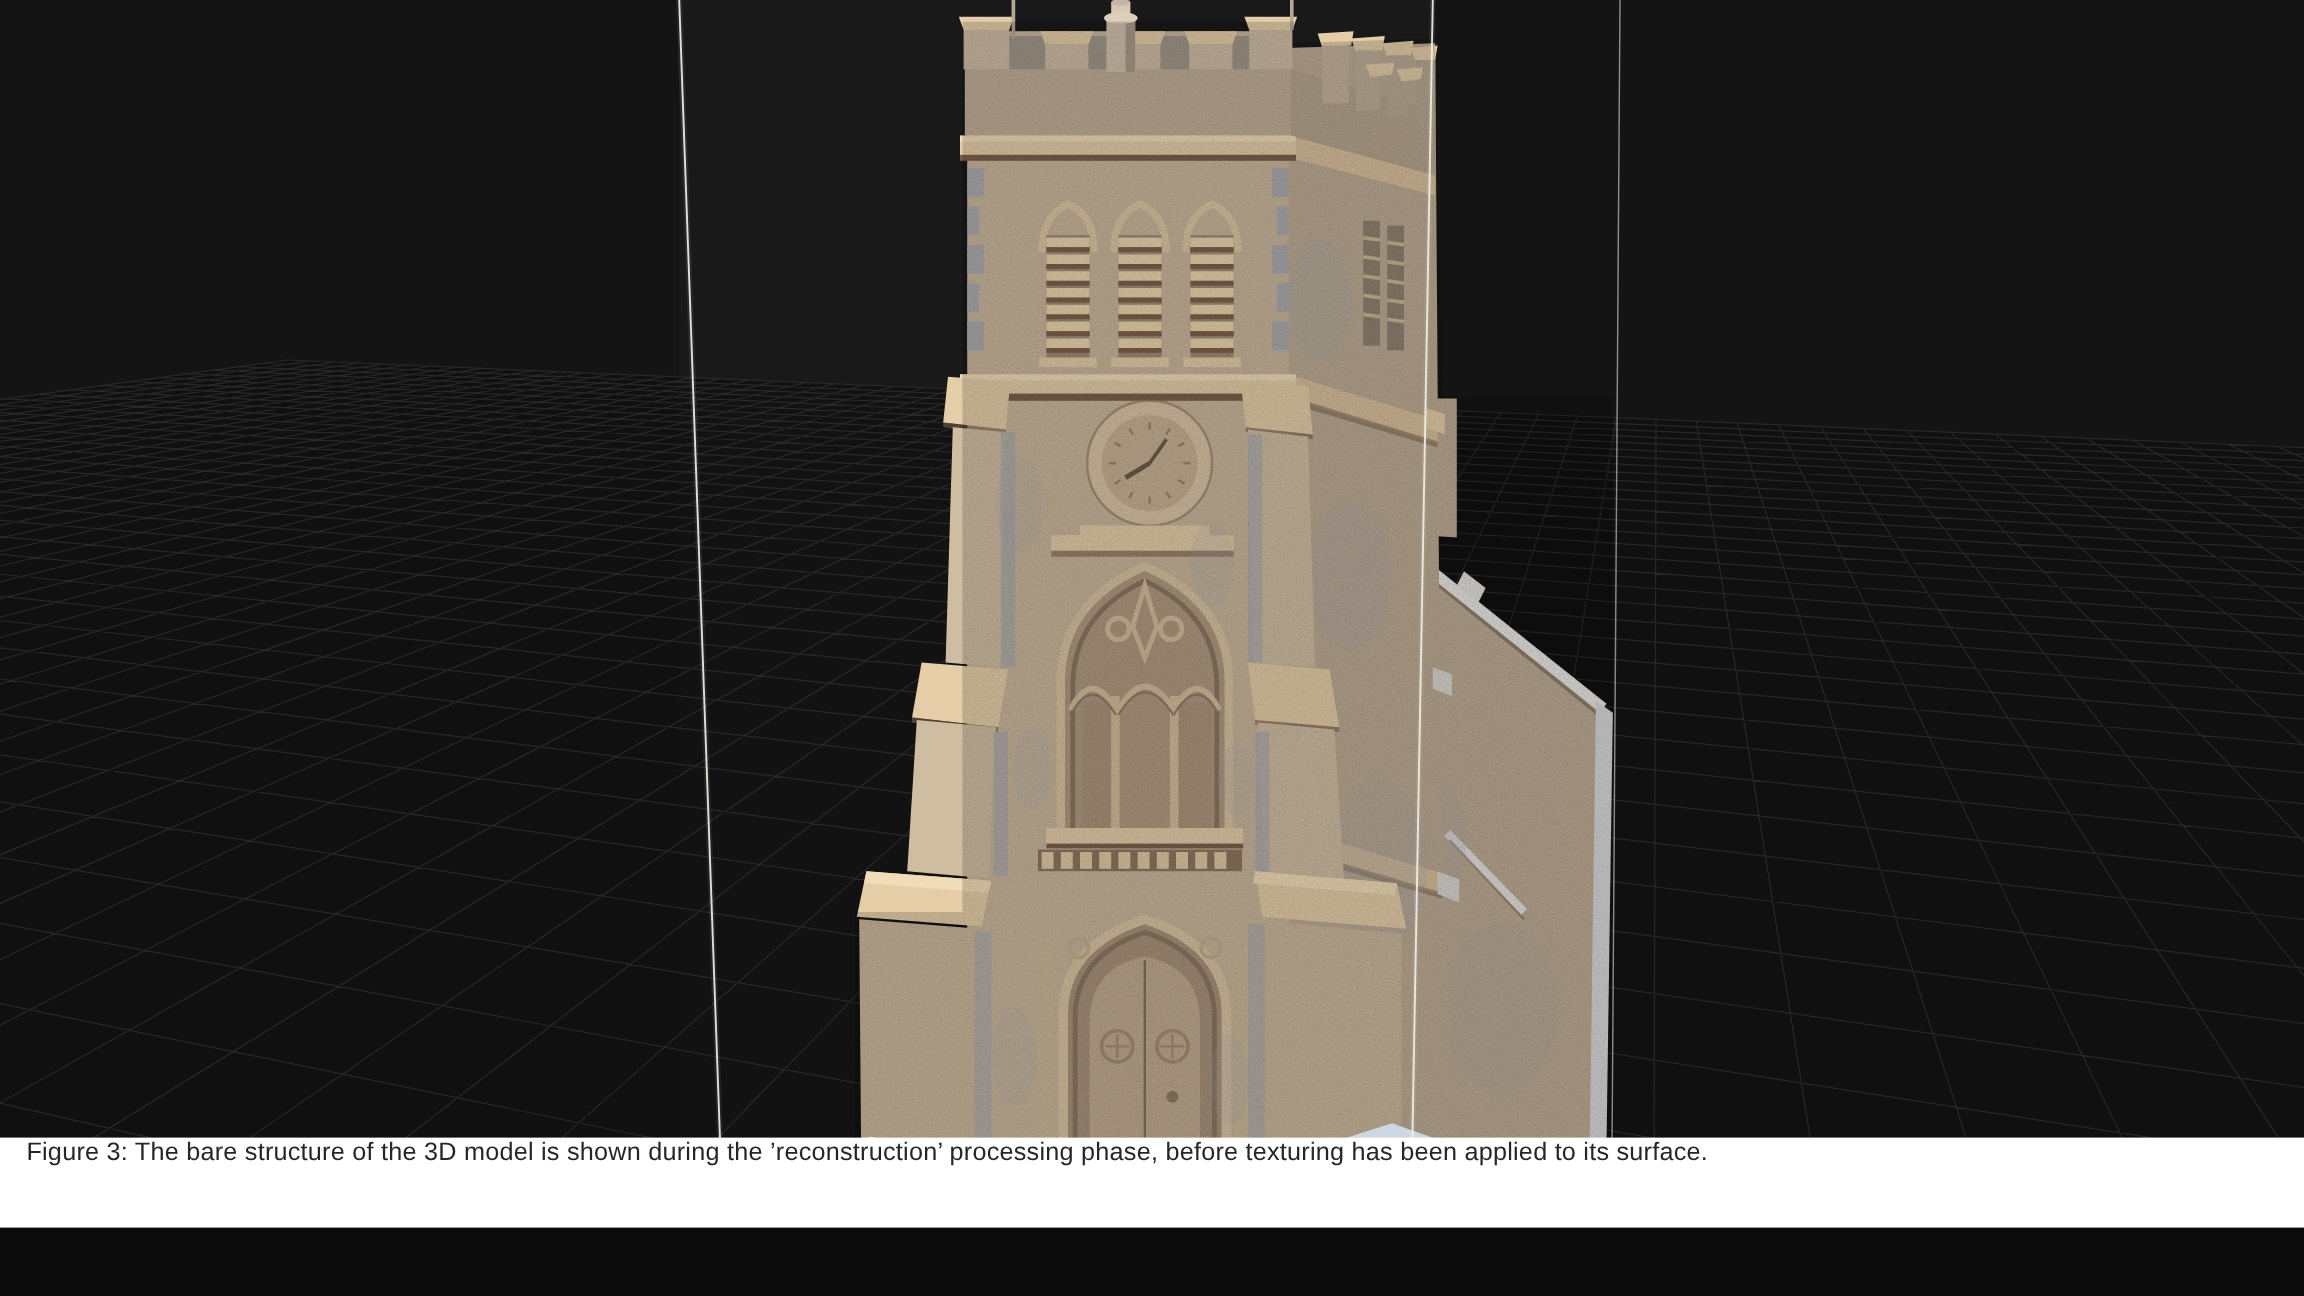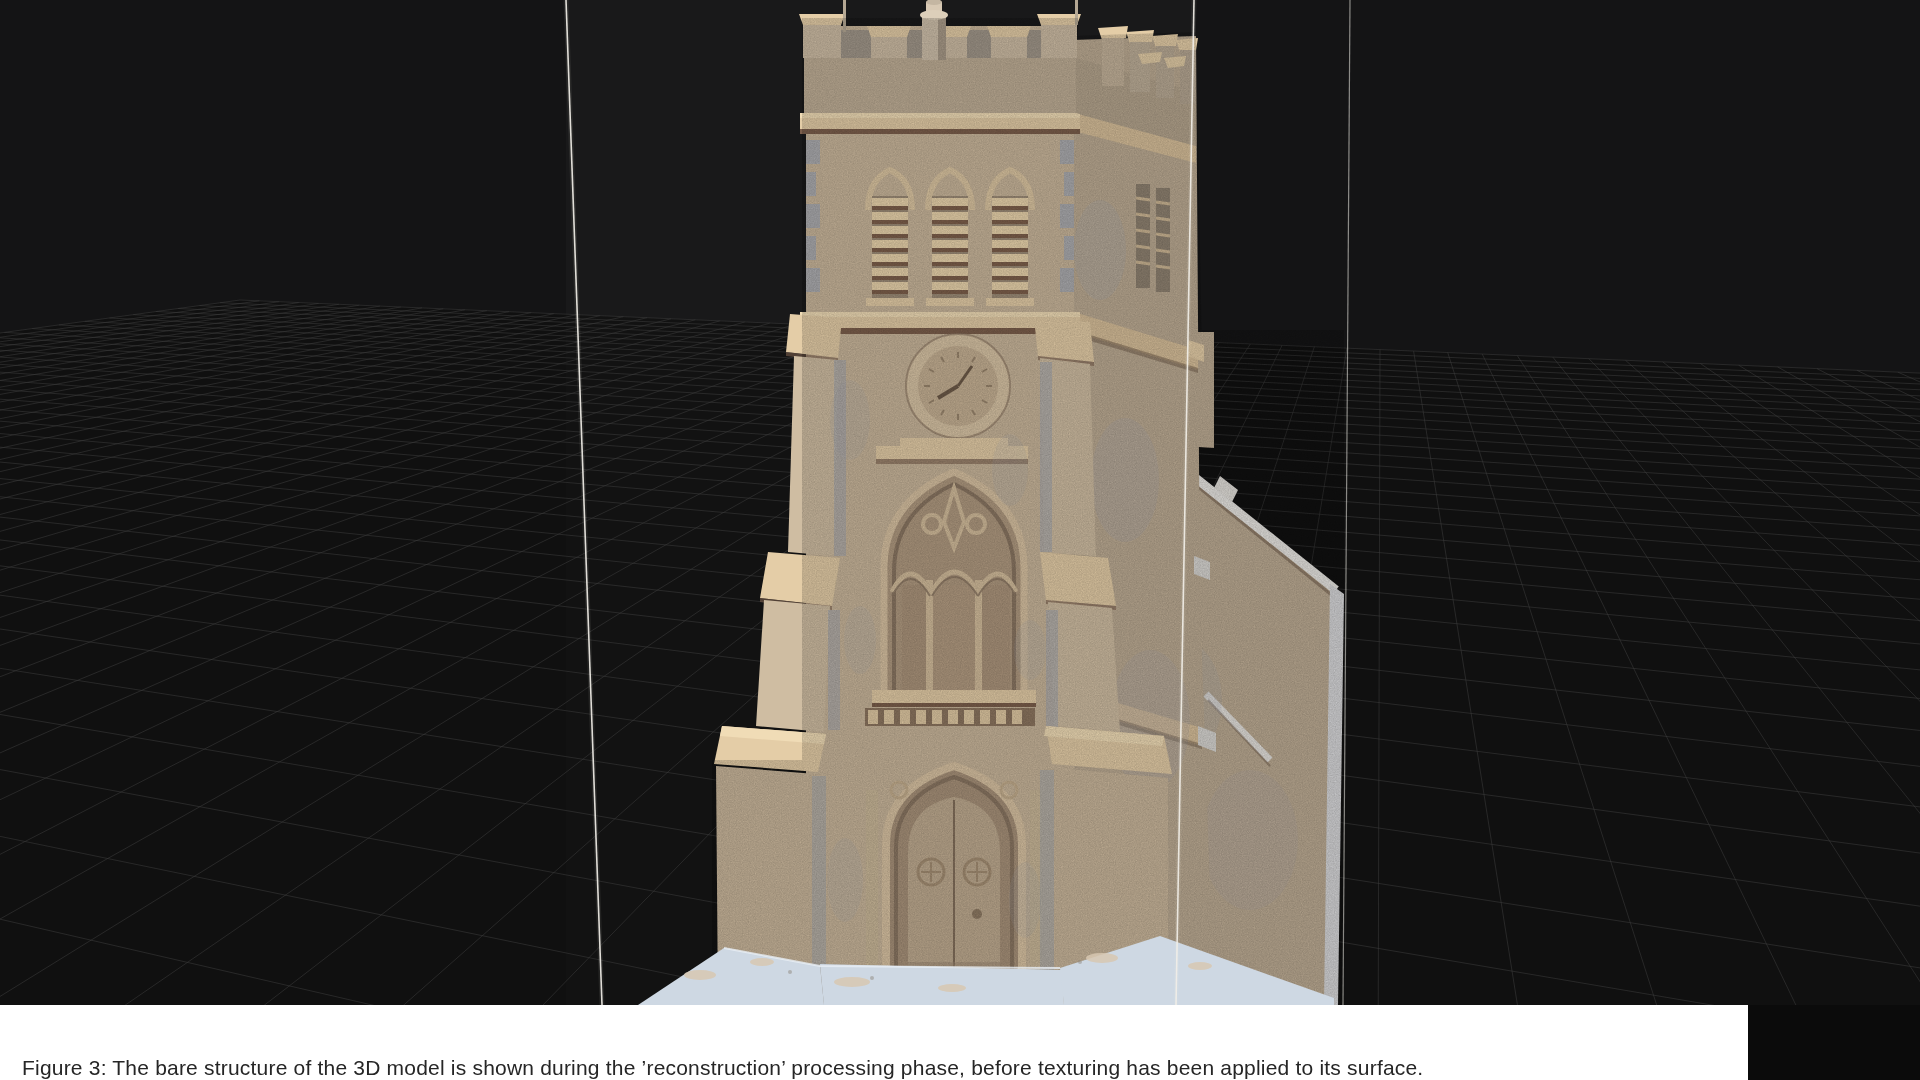--- a/index.html
+++ b/index.html
@@ -1,22 +1,22 @@
 <!DOCTYPE html>
 <html style="--bg: #141415; --grid-line: #3d3d3d; --roi-line: #f1eee7; --stone: #c9b69b; --trim: #e4cda7; --quoin: #a6aab4; --slab: #ced8e3; --caption-bg: #ffffff; --caption-text: #262626;"><head>
 <meta charset="utf-8">
 <style>
   html,body{margin:0;padding:0;background:#0b0b0b;}
   .stage{position:relative;width:1920px;height:1080px;overflow:hidden;
          font-family:"Liberation Sans",sans-serif;}
   .viewport{position:absolute;left:0;top:0;width:1920px;height:1005px;
             background:var(--bg,#141415);cursor:grab;}
   .viewport svg{position:absolute;left:0;top:0;display:block;}
-  .caption-bar{position:absolute;left:0;top:1005px;width:1748px;height:75px;
-               background:var(--caption-bg,#ffffff);display:flex;align-items:flex-end;}
+  .caption-bar{position:absolute;left:0;top:948px;width:1920px;height:75px;
+               background:var(--caption-bg,#ffffff);display:flex;align-items:flex-start;}
   .caption-text{color:var(--caption-text,#262626);font-size:21px;line-height:1.2;
                 padding-left:22px;letter-spacing:.2px;}
   
   .sky-band{fill:#ffffff;opacity:.022;}
   .grid-fill{fill:#0d0d0e;opacity:.6;}
   .grid-lines{stroke:var(--grid-line,#3d3d3d);stroke-width:1;fill:none;opacity:.55;}
   .f-stone{fill:var(--stone,#c9b69b);}
   .f-stone2{fill:#bcab93;}
   .f-stone3{fill:#cfbda2;}
   .f-trim{fill:var(--trim,#e4cda7);}

